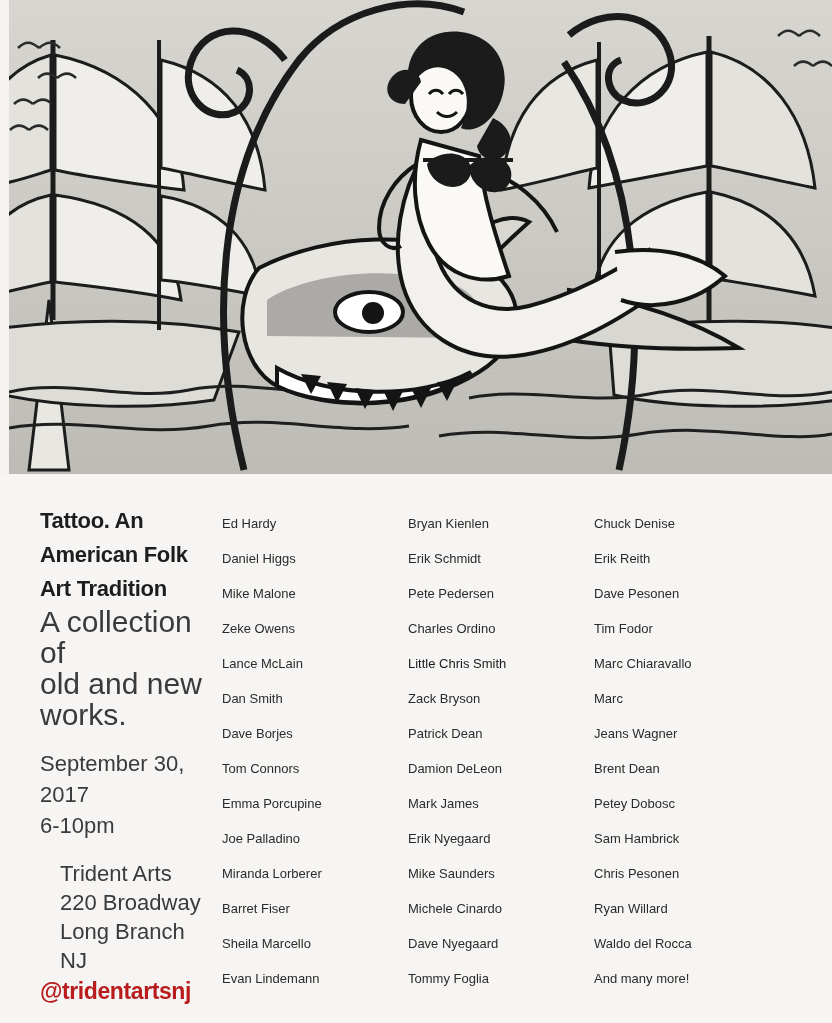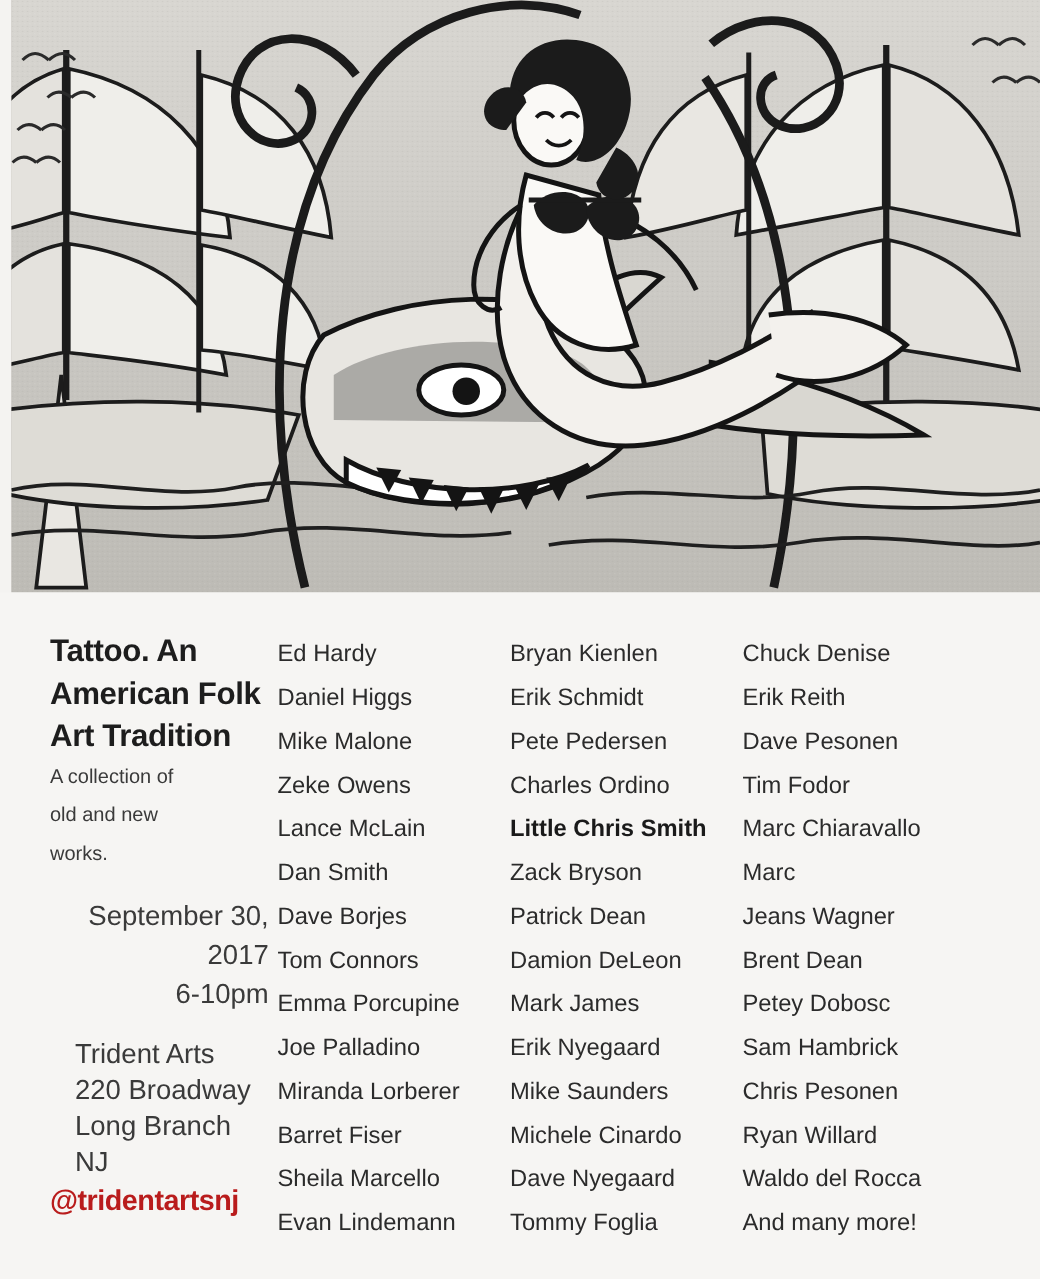--- a/index.html
+++ b/index.html
@@ -40,41 +40,40 @@
     background: #f6f5f3;
   }
 
   .left-col {
     position: absolute;
     left: 40px;
     top: 30px;
     width: 175px;
   }
   .title {
-    font-size: 25px;
+    font-size: 22px;
     line-height: 34px;
     font-weight: bold;
     color: #1d1d1d;
     letter-spacing: -0.3px;
     margin: 0;
   }
   .subtitle {
-    font-size: 16px;
+    font-size: 30px;
     line-height: 31px;
     color: #3a3a3a;
     margin: 0;
     font-weight: 300;
   }
   .block-gap { height: 18px; }
   .date {
     font-size: 22px;
     line-height: 31px;
     color: #3a3a3a;
     font-weight: 300;
-    text-align: right;
   }
   .venue {
     font-size: 22px;
     line-height: 29px;
     color: #3a3a3a;
     font-weight: 300;
     margin-left: 20px;
   }
   .handle {
     font-size: 23px;
@@ -89,26 +88,26 @@
     left: 222px;
     top: 32px;
     width: 600px;
     display: flex;
     gap: 0px;
   }
   .names-col {
     width: 186px;
   }
   .name {
-    font-size: 19px;
+    font-size: 13px;
     line-height: 35px;
     color: #2b2b2b;
     white-space: nowrap;
   }
-  .name.bold { font-weight: bold; color: #1a1a1a; }
+  .name.bold { font-weight: normal; color: #1a1a1a; }
 </style>
 </head>
 <body>
 
 <div class="poster">
 
   <div class="art">
     <svg width="823" height="474" viewBox="0 0 823 474" xmlns="http://www.w3.org/2000/svg">
       <defs>
         <linearGradient id="paper" x1="0" y1="0" x2="0" y2="1">

